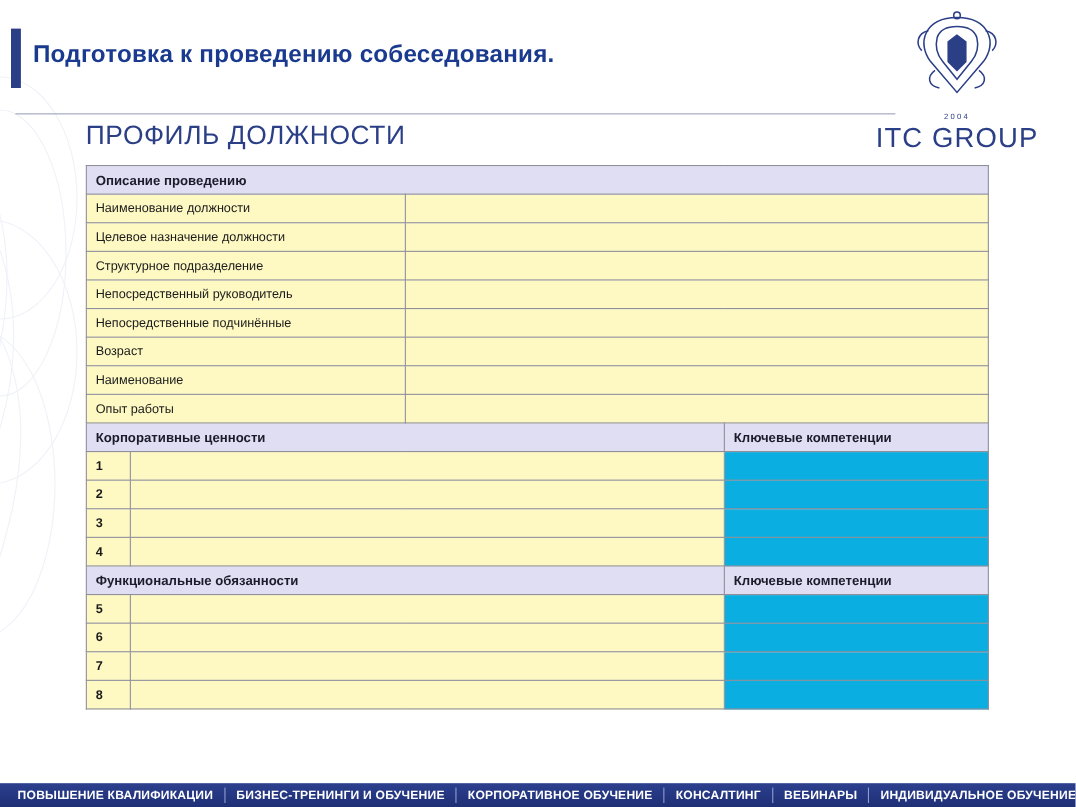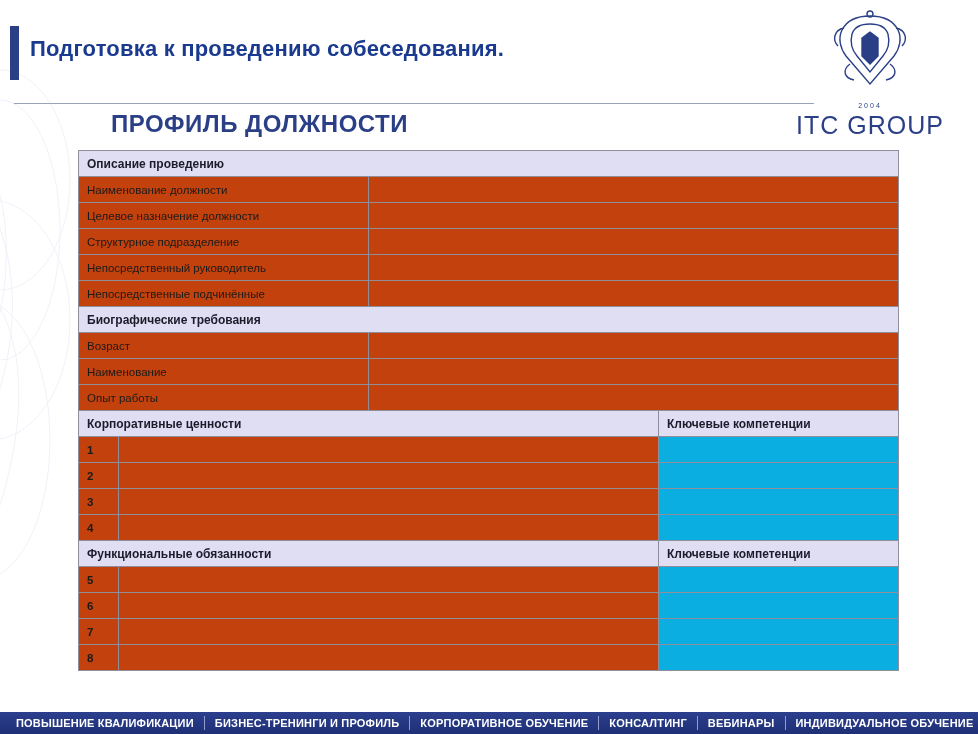--- a/index.html
+++ b/index.html
@@ -83,42 +83,41 @@
     letter-spacing: 1px;
     margin-top: 2px;
   }
 
   
   .doc-heading {
     position: absolute;
     left: 78px;
     top: 110px;
     font-size: 24px;
-    font-weight: bold;
+    font-weight: normal;
     color: #2b3f87;
     letter-spacing: 0.5px;
-    margin-left: 33px;
   }
 
   
   .profile-table {
     position: absolute;
     left: 78px;
     top: 150px;
     width: 820px;
     border-collapse: collapse;
     table-layout: fixed;
   }
   .profile-table td {
     border: 1px solid #8f8f9c;
     height: 25px;
     font-size: 11.5px;
     color: #1b1b1b;
     padding: 0 8px;
-    background: #c2410c;
+    background: #fef9c3;
     vertical-align: middle;
   }
   .sec-head td {
     background: #e0def2;
     font-weight: bold;
     font-size: 12px;
     color: #1b1b2b;
   }
   .lbl {
     background: #ffffff;
@@ -229,23 +228,20 @@
       </tr>
       <tr>
         <td class="lbl" colspan="2">Непосредственный  руководитель</td>
         <td class="blank" colspan="2"></td>
       </tr>
       <tr>
         <td class="lbl" colspan="2">Непосредственные  подчинённые</td>
         <td class="blank" colspan="2"></td>
       </tr>
 
-      <tr class="sec-head">
-        <td colspan="4">Биографические требования</td>
-      </tr>
       <tr>
         <td class="lbl" colspan="2">Возраст</td>
         <td class="blank" colspan="2"></td>
       </tr>
       <tr>
         <td class="lbl" colspan="2">Наименование</td>
         <td class="blank" colspan="2"></td>
       </tr>
       <tr>
         <td class="lbl" colspan="2">Опыт  работы</td>
@@ -299,20 +295,20 @@
       <tr>
         <td class="num">8</td>
         <td class="blank" colspan="2"></td>
         <td class="cyan"></td>
       </tr>
     </tbody>
   </table>
 
   <div class="footer">
     <div class="footer-item">ПОВЫШЕНИЕ КВАЛИФИКАЦИИ</div>
-    <div class="footer-item">БИЗНЕС-ТРЕНИНГИ И ПРОФИЛЬ</div>
+    <div class="footer-item">БИЗНЕС-ТРЕНИНГИ И ОБУЧЕНИЕ</div>
     <div class="footer-item">КОРПОРАТИВНОЕ ОБУЧЕНИЕ</div>
     <div class="footer-item">КОНСАЛТИНГ</div>
     <div class="footer-item">ВЕБИНАРЫ</div>
     <div class="footer-item">ИНДИВИДУАЛЬНОЕ ОБУЧЕНИЕ</div>
   </div>
 
 </div>
 
 </body></html>

